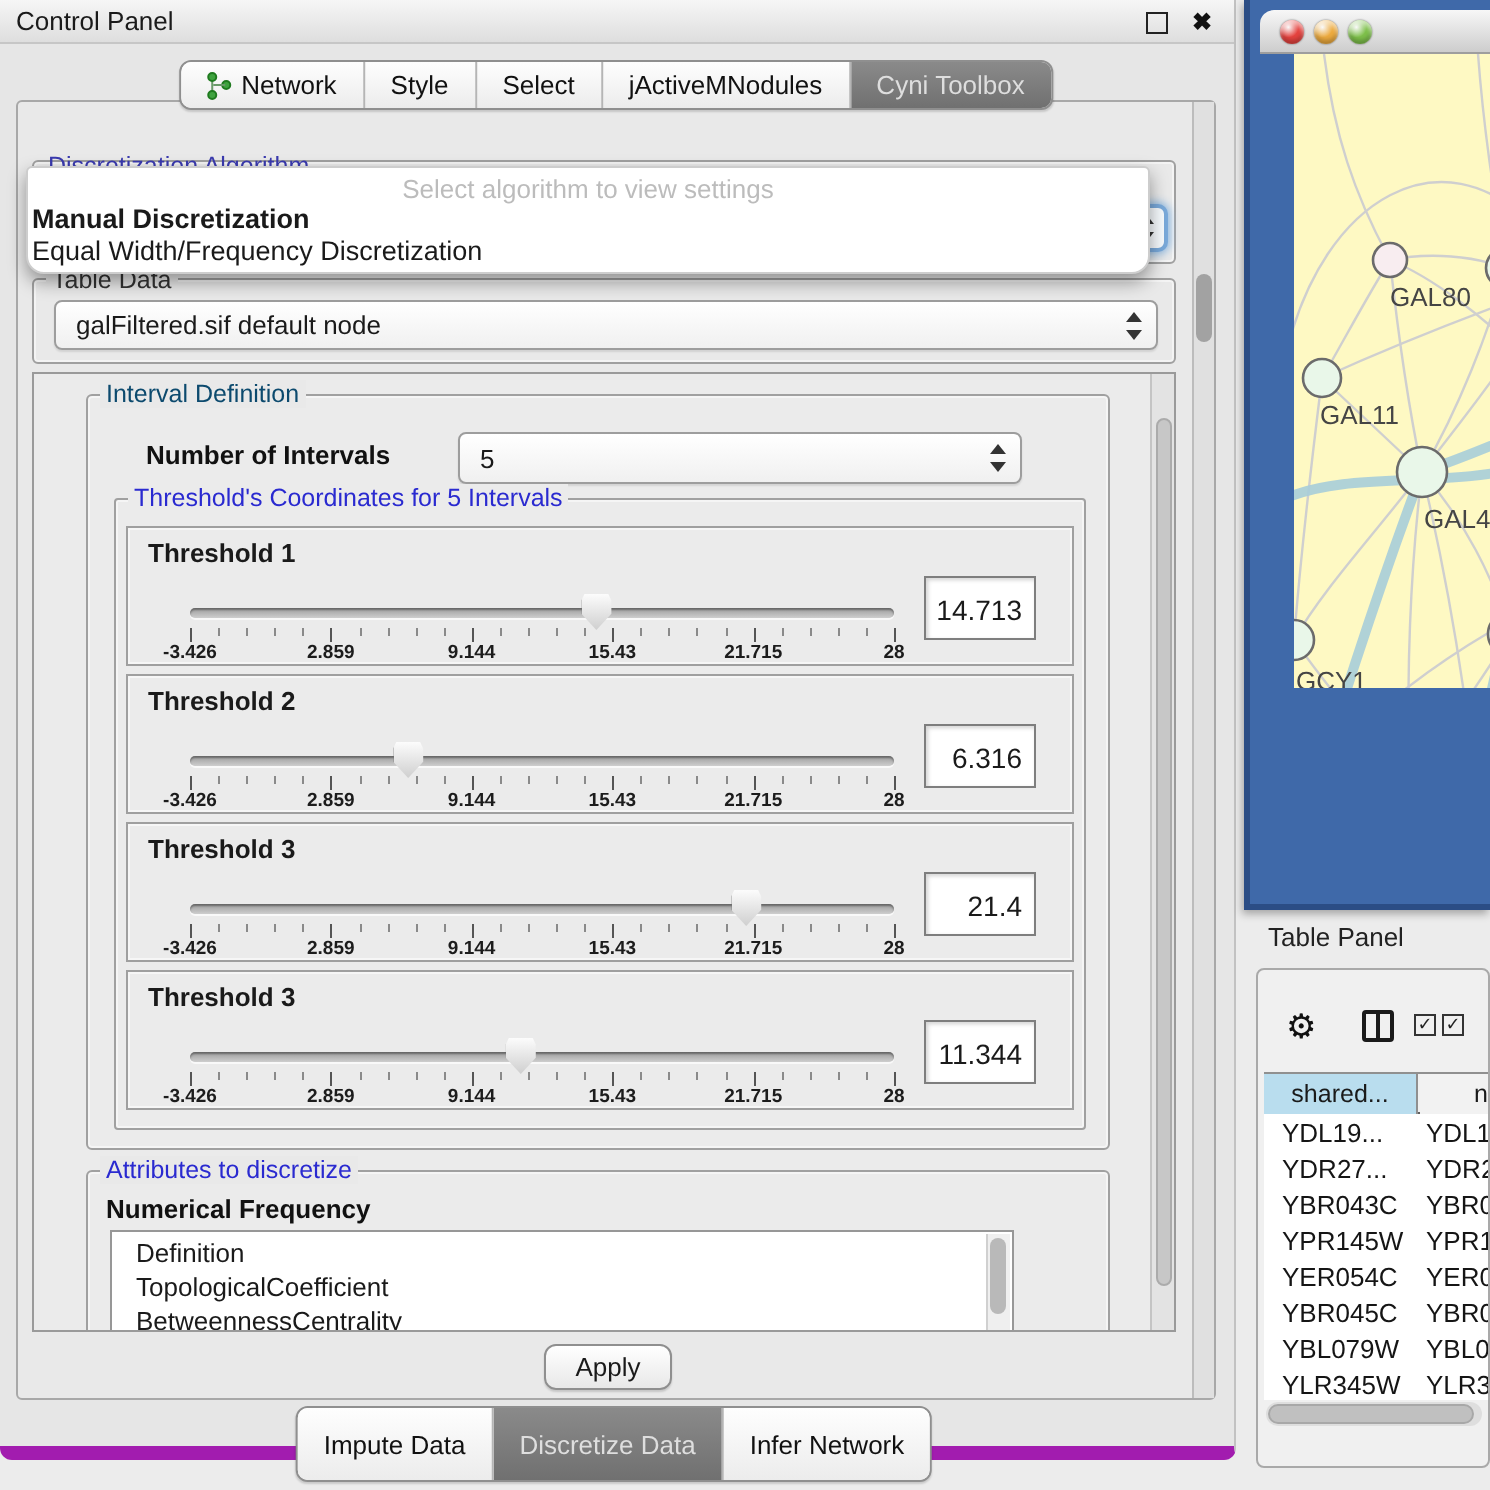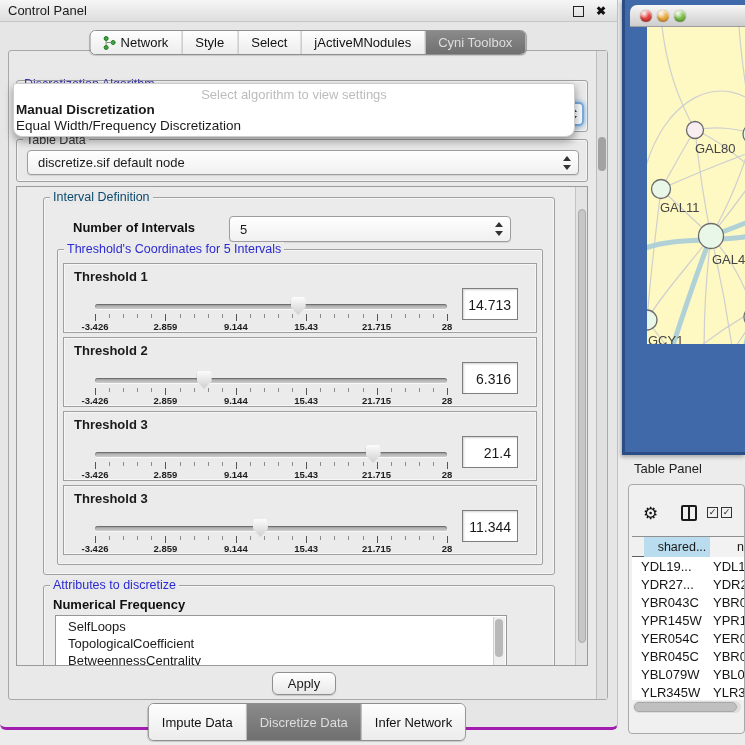--- a/index.html
+++ b/index.html
@@ -2,21 +2,21 @@
 <html><head>
 <meta charset="utf-8">
 <style>
   * { margin:0; padding:0; box-sizing:border-box; }
   html,body { width:745px; height:745px; }
   body { font-family:"Liberation Sans", sans-serif; background:#ececec; color:#1a1a1a; }
   #app { position:relative; width:745px; height:745px; overflow:hidden; background:#ececec; }
 
   
   #cp { position:absolute; left:0; top:0; width:618px; height:730px; background:#e6e6e6;
-        border-right:1px solid #c2c2c2; border-bottom:3px solid #a21caf; border-radius:0 0 6px 6px; }
+        border-right:1px solid #c2c2c2; border-bottom:7px solid #a21caf; border-radius:0 0 6px 6px; }
   #cp-titlebar { position:absolute; left:0; top:0; width:100%; height:22px;
         background:linear-gradient(#f6f6f6,#dedede); border-bottom:1px solid #c6c6c6; }
   #cp-title { position:absolute; left:8px; top:3px; font-size:13px; color:#1a1a1a; }
   .win-btn { position:absolute; top:5px; width:13px; height:13px; cursor:default; }
   #float-btn { right:32px; }
   #float-btn::before { content:""; position:absolute; left:1px; top:1px; width:9px; height:9px; border:1.6px solid #222; }
   #close-btn { right:8px; font-weight:bold; font-size:12px; color:#111; }
   #close-btn::before { content:"\2716"; position:absolute; left:0; top:-1px; }
 
   
@@ -123,21 +123,21 @@
   #tp { position:absolute; left:628px; top:484px; width:117px; height:250px; background:#f0f0f0;
         border:1px solid #a9a9a9; border-radius:4px; overflow:hidden; }
   .gear-ico { position:absolute; left:14px; top:18px; font-size:17px; color:#111; }
   .gear-ico::before { content:"\2699"; }
   .split-ico { position:absolute; left:52px; top:20px; width:16px; height:16px; border:2px solid #1a1a1a; border-radius:2px; }
   .split-ico::before { content:""; position:absolute; left:5px; top:0; width:2px; height:12px; background:#1a1a1a; }
   .cb-ico { position:absolute; top:22px; width:11px; height:11px; border:1.5px solid #333; font-size:9px; line-height:9px; text-align:center; color:#222; }
   .cb-ico::before { content:"\2713"; }
   #grid-head { position:absolute; left:3px; top:51px; width:160px; height:21px; border-top:1px solid #909090; border-bottom:1px solid #5f5f5f; }
   .hcell { position:absolute; top:0; height:20px; font-size:12.5px; text-align:center; padding-top:3px; border-right:1px solid #8f8f8f; overflow:hidden; }
-  #hcell-0 { left:12px; width:77px; background:#b9ddee; }
+  #hcell-0 { left:0; width:77px; background:#b9ddee; }
   #hcell-1 { left:78px; width:82px; background:#f2f2f2; text-align:left; padding-left:27px; }
   #grid-rows { position:absolute; left:3px; top:72px; width:160px; height:143px; overflow:hidden; background:#fff; }
   .grow { position:absolute; left:0; width:160px; height:18px; }
   .gcell { position:absolute; top:2px; font-size:13px; color:#151515; white-space:nowrap; }
   .gc0 { left:9px; } .gc1 { left:81px; }
   #tp-hsb { position:absolute; left:4px; top:216px; width:108px; height:12px; background:#dedede; border-radius:6px; }
   #tp-hsb .thumb { position:absolute; left:1px; top:1px; width:103px; height:10px; background:#c0c0c0; border-radius:5px; border:1px solid #a8a8a8; }
 </style>
 </head>
 <body>
@@ -191,21 +191,21 @@
       <div id="popup-hint">Select algorithm to view settings</div>
       <div id="popup-options">
           <div class="popup-opt bold" style="top: 18px;">Manual Discretization</div>
           <div class="popup-opt" style="top: 34px;">Equal Width/Frequency Discretization</div>
         </div>
     </div>
 
     <div class="group" style="left:16px; top:139px; width:572px; height:43px;">
       <span class="gtitle dark" style="left:6px; top:-7px;">Table Data</span>
       <div class="combo" style="left:10px; top:10px; width:552px; height:25px;">
-        <span class="val">discretize.sif default node</span>
+        <span class="val">galFiltered.sif default node</span>
         <span class="stepper"></span>
       </div>
     </div>
 
     <div id="viewport">
 
       <div class="group" style="left:26px; top:10px; width:512px; height:378px;">
         <span class="gtitle green" style="left:6px; top:-8px;">Interval Definition</span>
       </div>
       <span class="bold-label" style="left:56px; top:33px;">Number of Intervals</span>
@@ -372,21 +372,21 @@
         </div>
 
       <div class="group" style="left:26px; top:398px; width:512px; height:112px;">
         <span class="gtitle blue" style="left:6px; top:-8px;">Attributes to discretize</span>
       </div>
       <span class="bold-label" style="left:36px; top:410px;">Numerical Frequency</span>
       <div id="attr-list">
         <div id="attr-sb">
             <div class="thumb"></div>
           </div>
-      <div class="attr-item" style="top: 3px;">SelfLoops</div>
+      <div class="attr-item" style="top: 3px;">Definition</div>
           <div class="attr-item" style="top: 20px;">TopologicalCoefficient</div>
           <div class="attr-item" style="top: 37px;">BetweennessCentrality</div>
         </div>
 
       <div id="inner-sb">
           <div class="thumb"></div>
         </div>
     </div>
 
     <div id="apply-btn">Apply</div>

